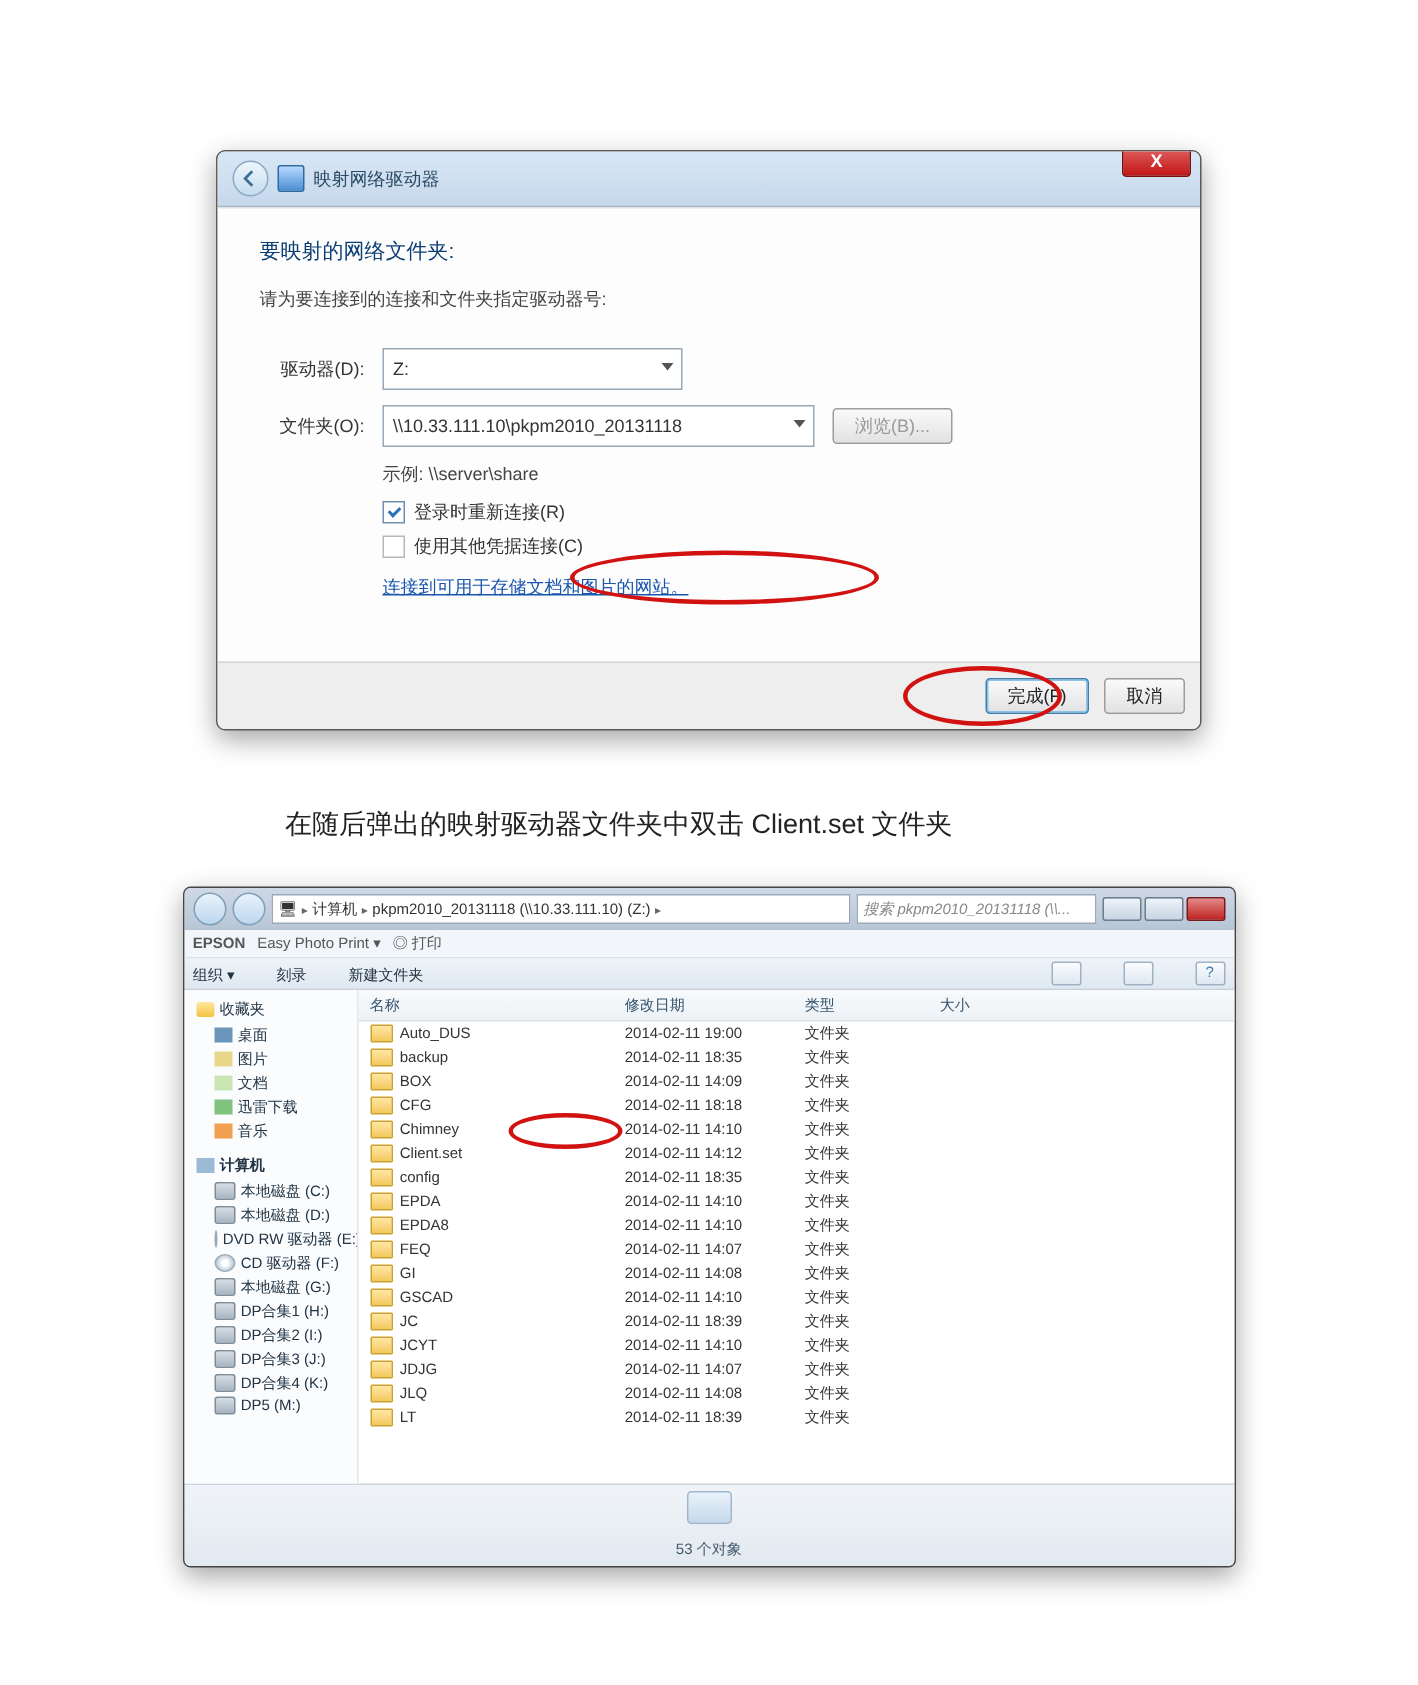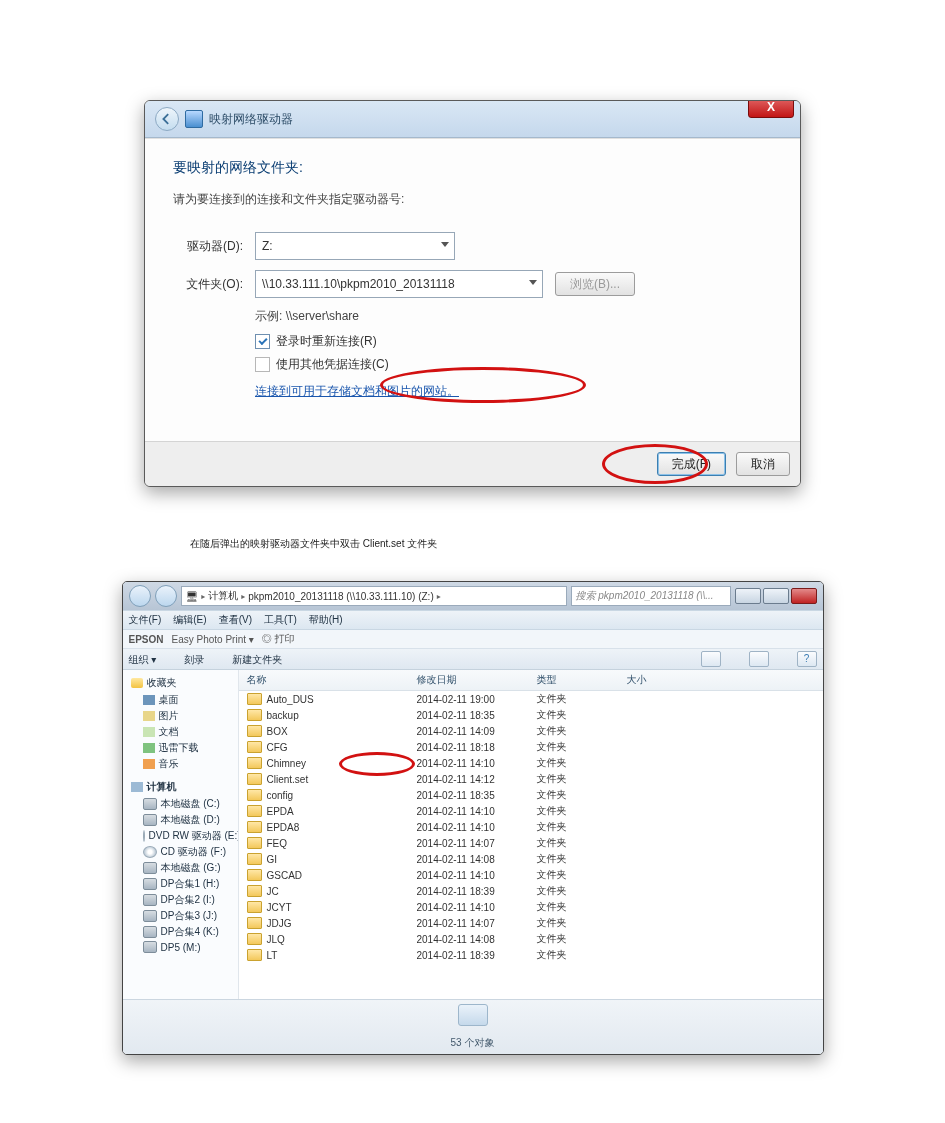--- a/index.html
+++ b/index.html
@@ -101,21 +101,21 @@
 
   .dlg-footer {
     background: #eeeeee; border-top:1px solid #d4d4d4;
     padding: 10px; display:flex; justify-content:flex-end; gap:10px;
     position: relative;
   }
   .ell-finish { left: auto; right: 92px; top: 2px; width: 100px; height: 34px; }
 
   
   .caption {
-    font-size: 10px; color: #222; margin: 50px 0 30px 100px;
+    font-size: 18px; color: #222; margin: 50px 0 30px 100px;
   }
 
   
   .exp-outer {
     width: 700px; margin: 0 auto;
     border:1px solid #444; border-radius:5px;
     box-shadow: 0 6px 18px rgba(0,0,0,0.35);
     background:#f6f6f6; overflow:hidden;
   }
   .exp-top {
@@ -288,27 +288,20 @@
       <span class="caret">▸</span>
     </div>
     <div class="searchbox">搜索 pkpm2010_20131118 (\\...</div>
     <div class="win-btns">
       <span class="win-btn"></span>
       <span class="win-btn"></span>
       <span class="win-btn close"></span>
     </div>
   </div>
 
-  <div class="menubar">
-    <span>文件(F)</span>
-    <span>编辑(E)</span>
-    <span>查看(V)</span>
-    <span>工具(T)</span>
-    <span>帮助(H)</span>
-  </div>
 
   <div class="epson-row">
     <b>EPSON</b>
     <span>Easy Photo Print ▾</span>
     <span>◎ 打印</span>
   </div>
 
   <div class="toolbar">
     <span>组织 ▾</span>
     <span>刻录</span>

